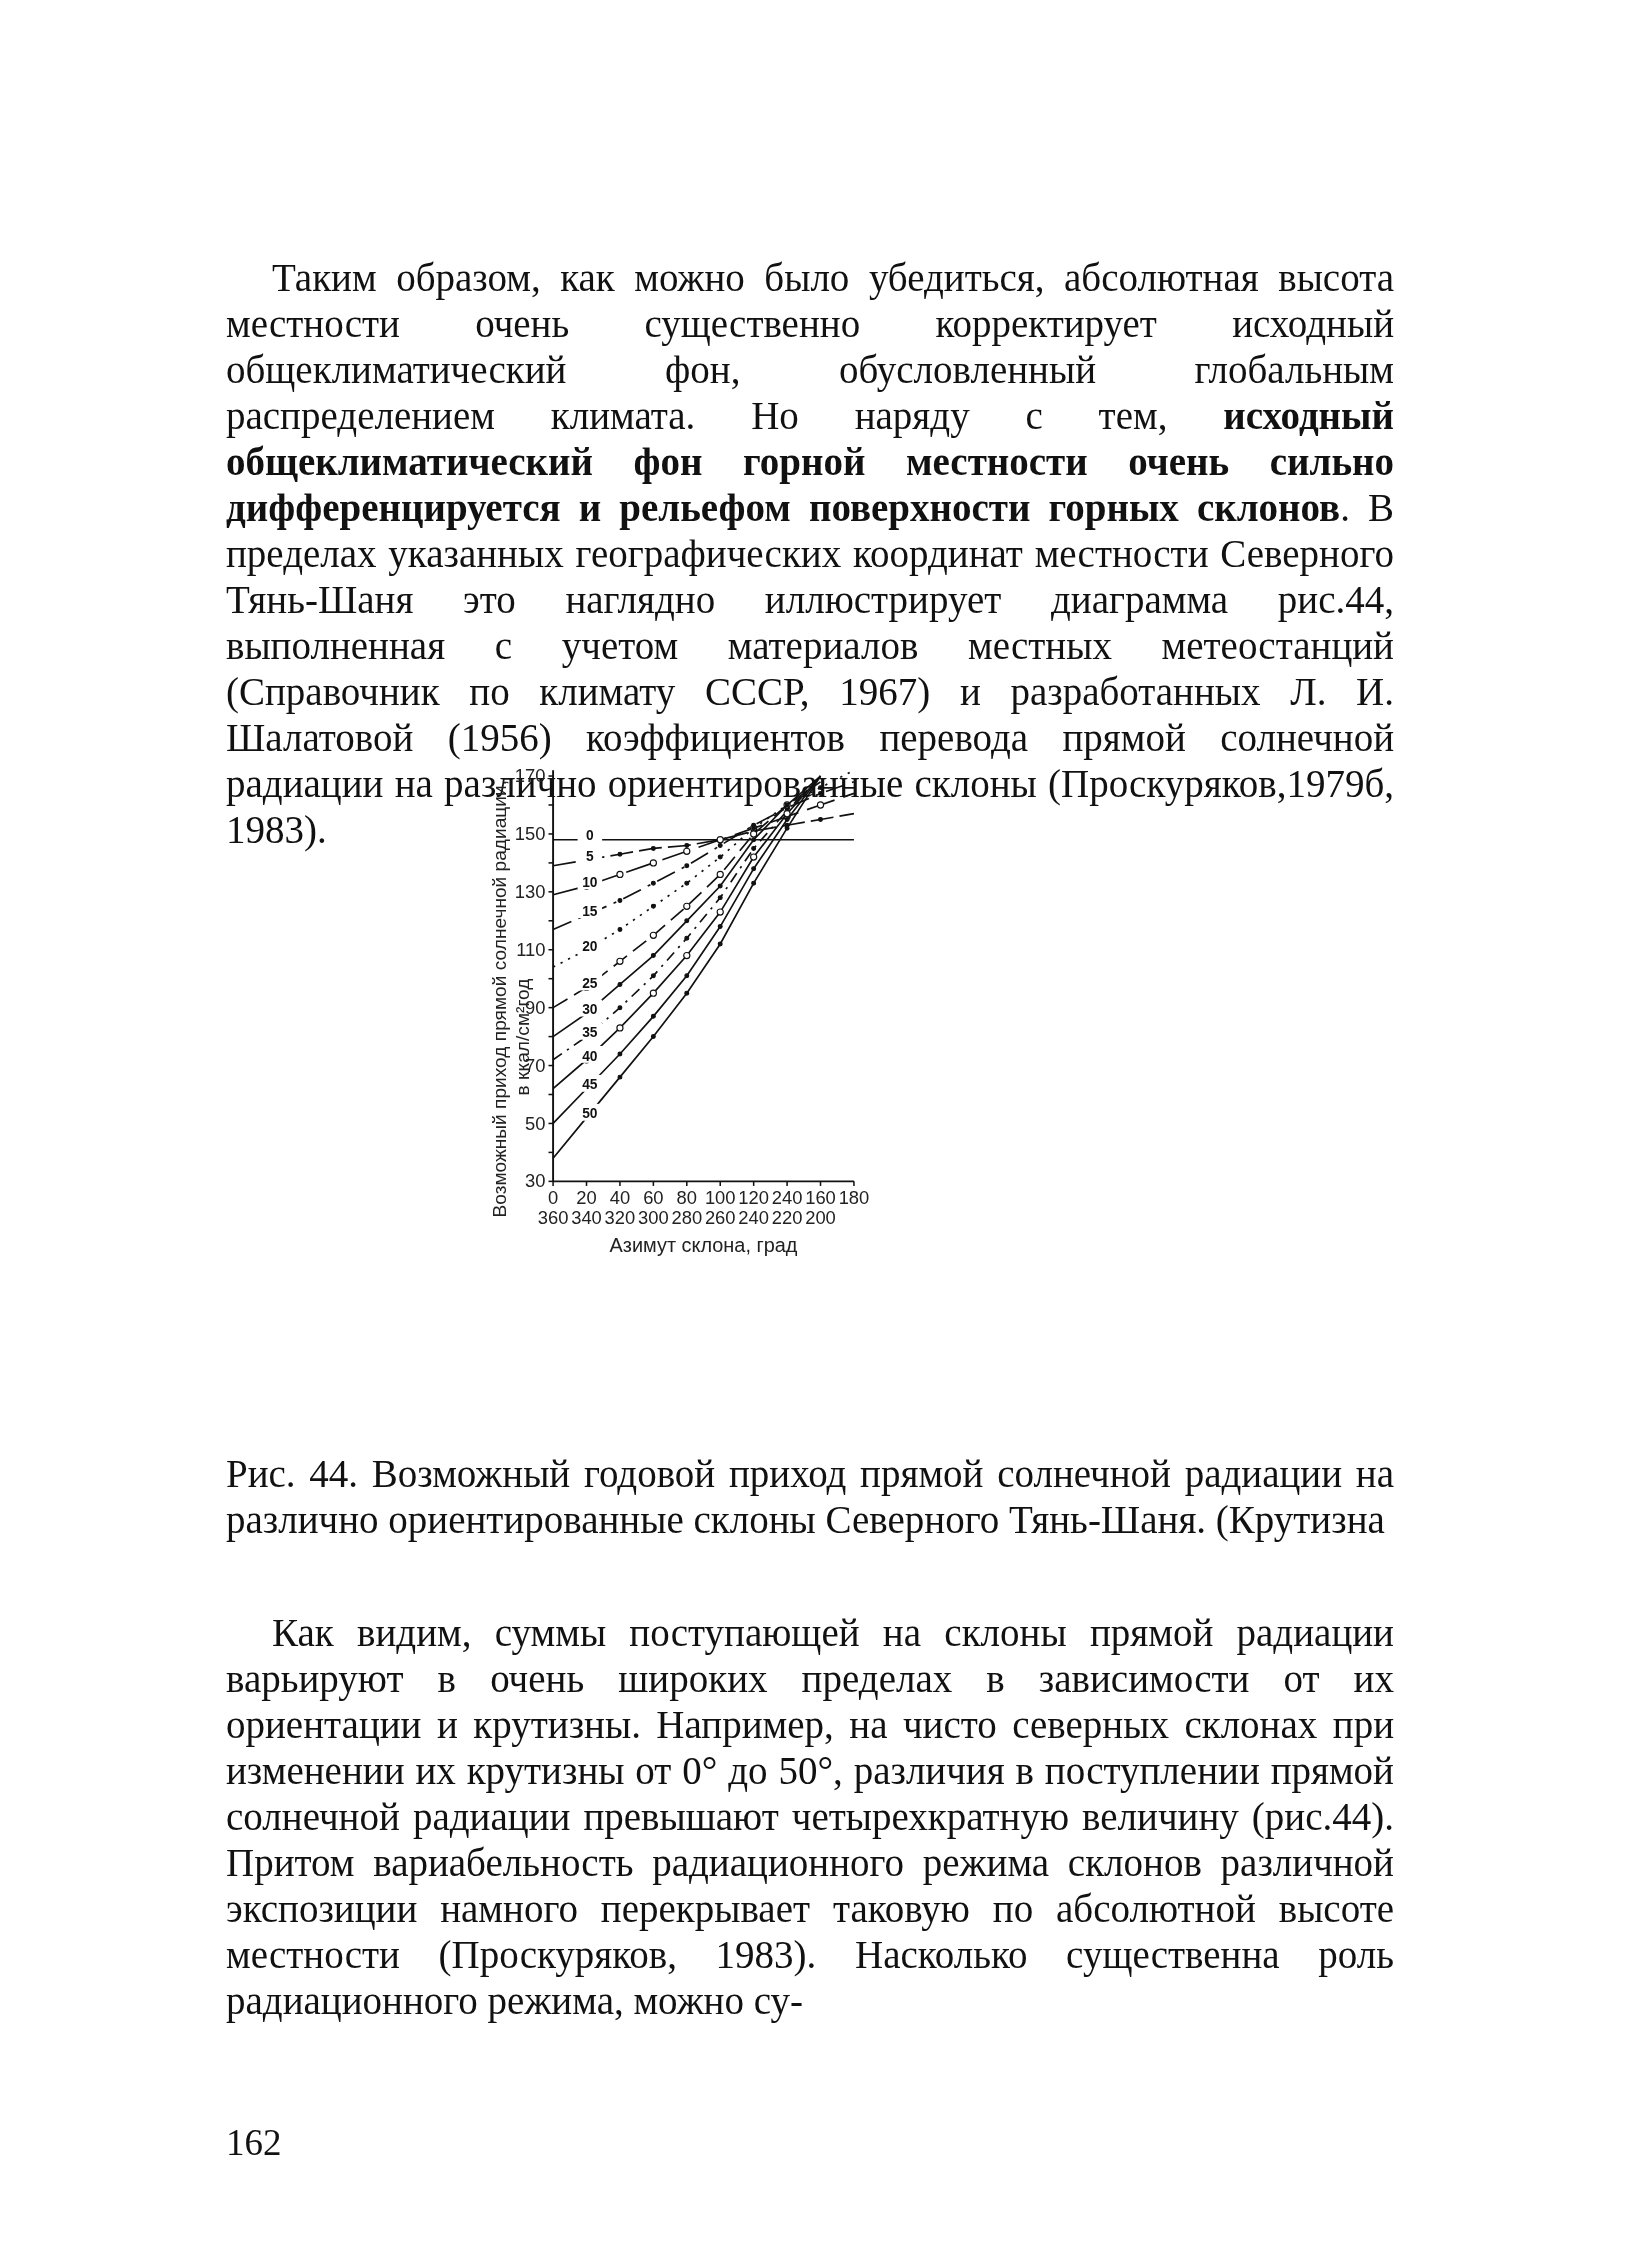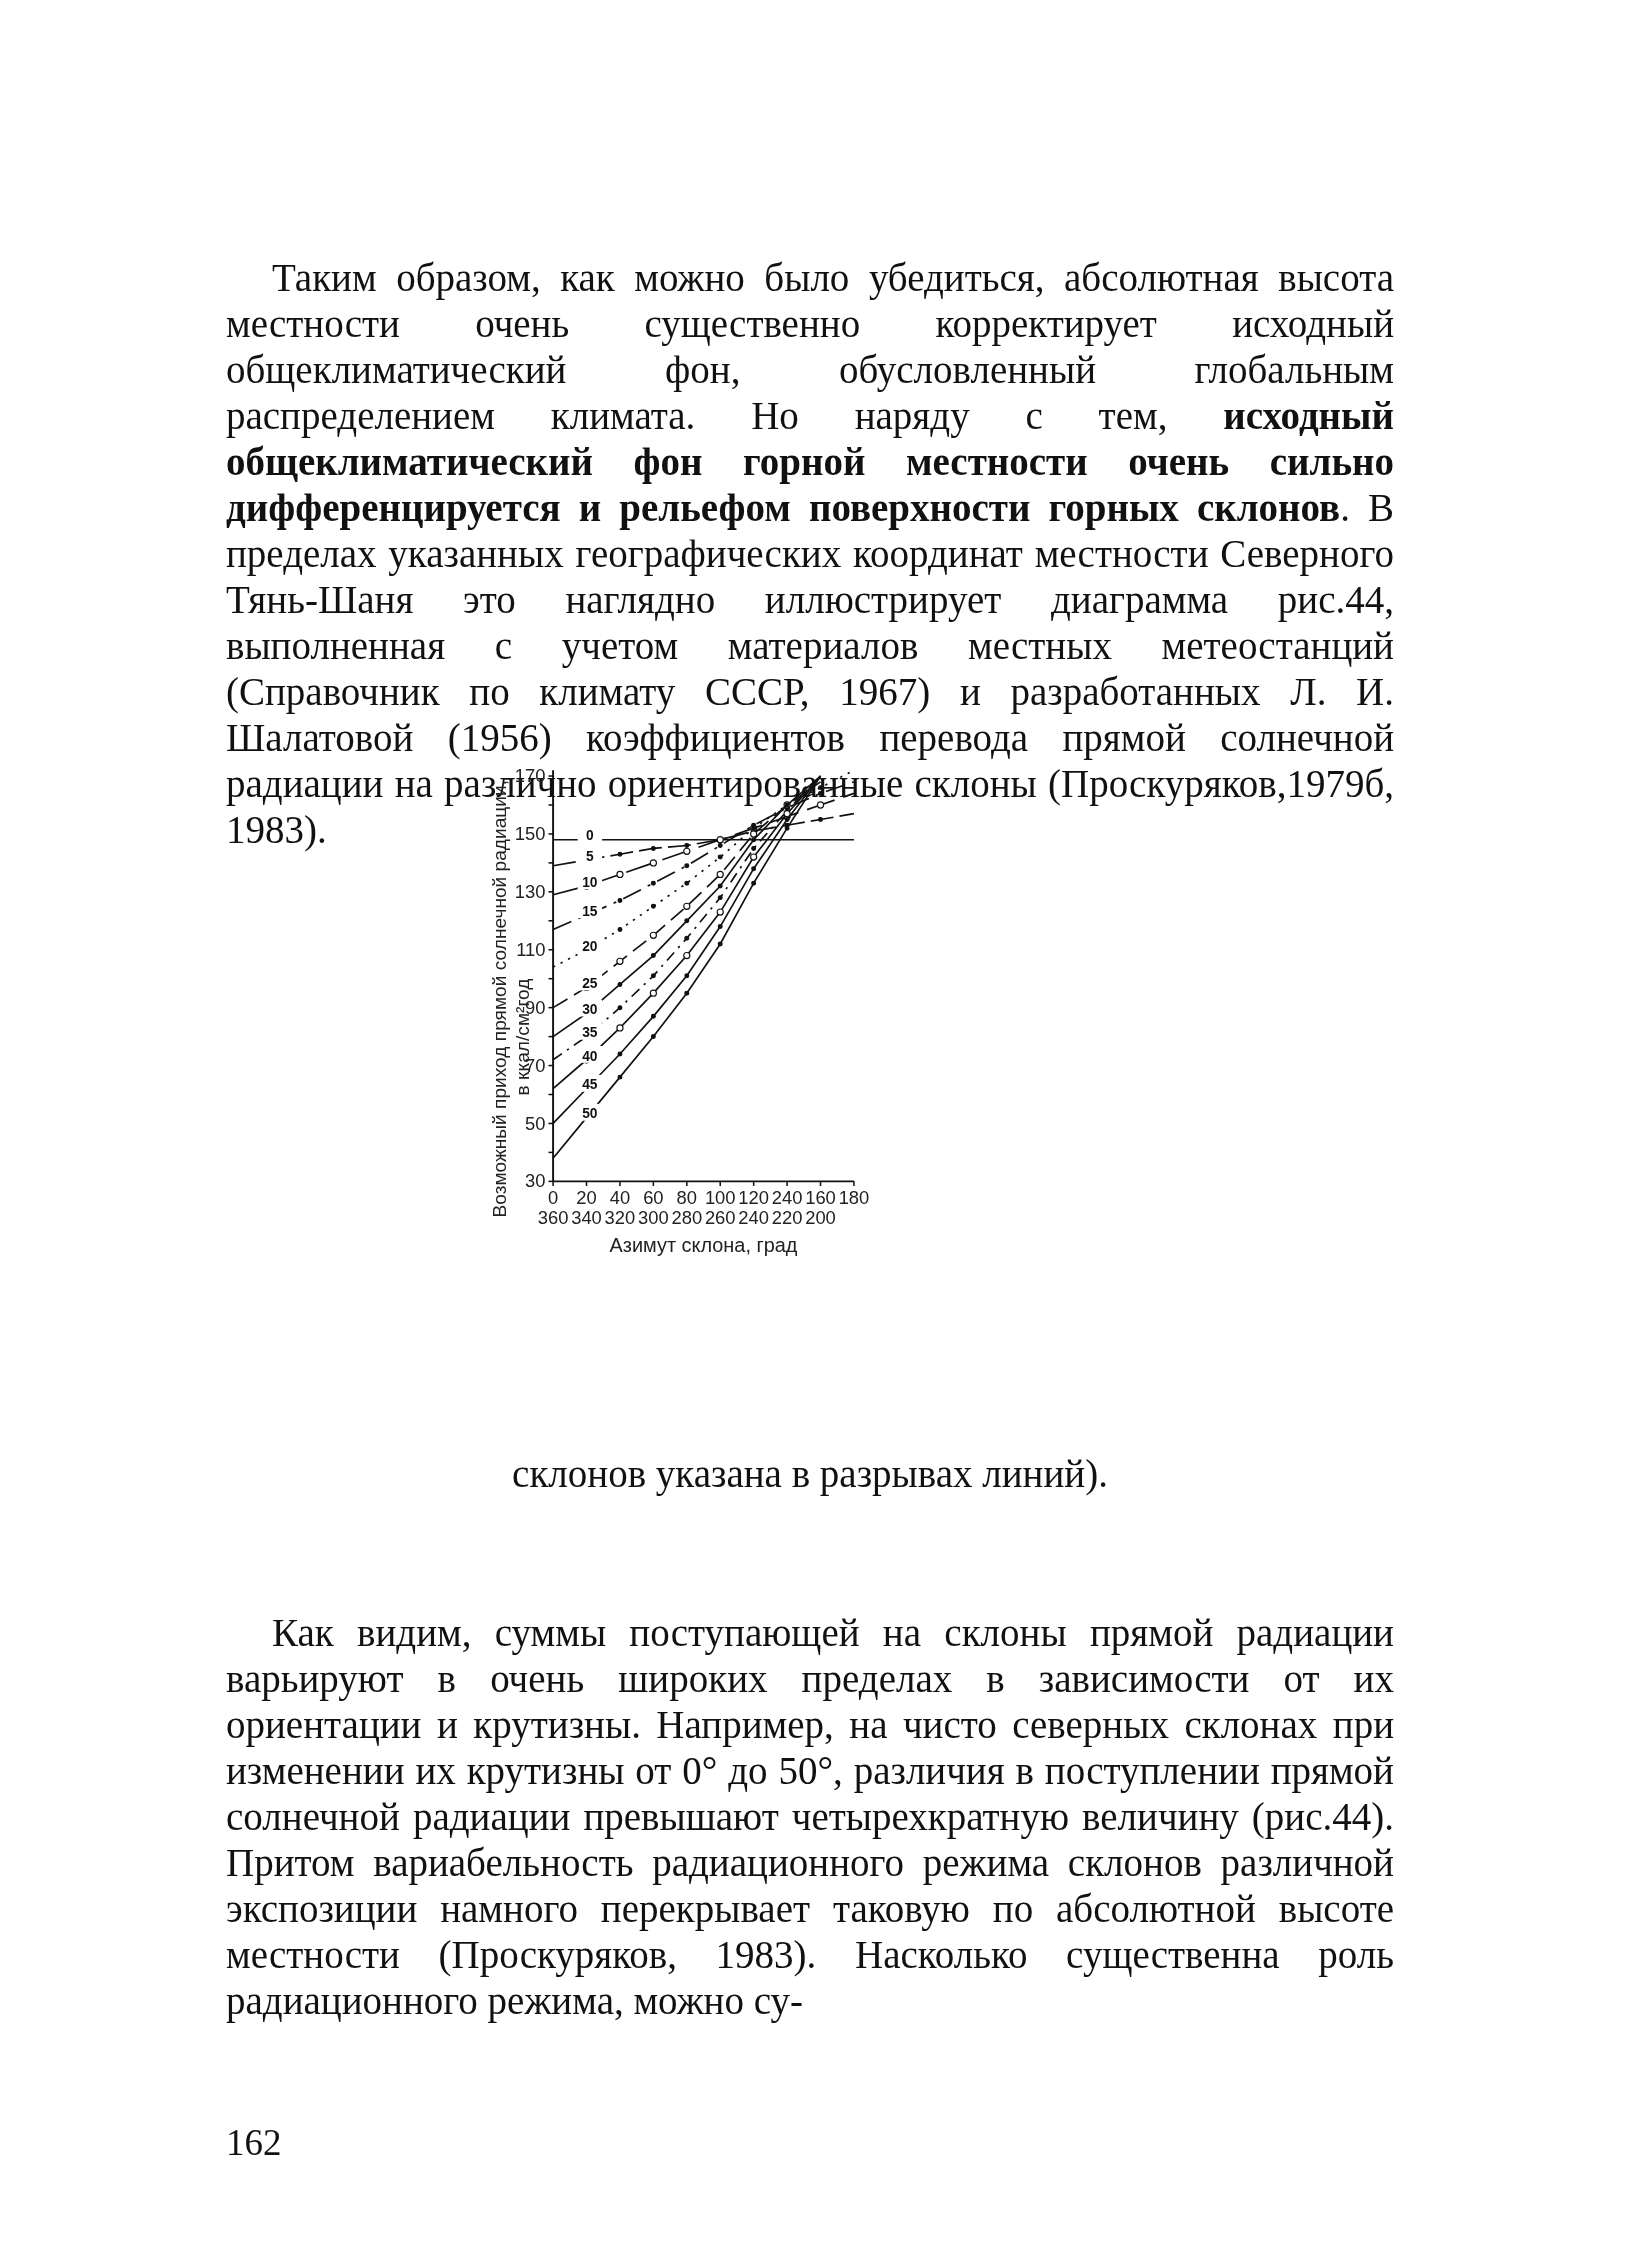--- a/index.html
+++ b/index.html
@@ -185,21 +185,21 @@
       <circle cx="276.66666666666663" cy="307.19014084507046" r="2.5" fill="#111" stroke="#111" stroke-width="1.5"></circle>
       <circle cx="320.33333333333337" cy="242.9014084507042" r="2.5" fill="#111" stroke="#111" stroke-width="1.5"></circle>
       <circle cx="364" cy="163.4859154929577" r="2.5" fill="#111" stroke="#111" stroke-width="1.5"></circle>
       <circle cx="407.6666666666667" cy="91.63380281690144" r="2.5" fill="#111" stroke="#111" stroke-width="1.5"></circle>
       <rect x="134.03333333333333" y="451.80281690140845" width="32" height="22" fill="#fff"></rect>
       <text x="150.03333333333333" y="470.80281690140845" text-anchor="middle" font-size="18" font-weight="bold" fill="#111">50</text>
     </svg>
 </div>
 
 <div class="caption">
-  <div class="last">склонов указана в разрывах линий).</div>
+  <div>Рис. 44. Возможный годовой приход прямой солнечной радиации на различно ориентированные склоны Северного Тянь-Шаня. (Крутизна</div>
 </div>
 
 <div class="para" id="p2">
   <p>Как видим, суммы поступающей на склоны прямой радиации варьируют в очень широких пределах в зависимости от их ориентации и крутизны. Например, на чисто северных склонах при изменении их крутизны от 0° до 50°, различия в поступлении прямой солнечной радиации превышают четырехкратную величину (рис.44). Притом вариабельность радиационного режима склонов различной экспозиции намного перекрывает таковую по абсолютной высоте местности (Проскуряков, 1983). Насколько существенна роль радиационного режима, можно су-</p>
 </div>
 
 <div class="pagenum">162</div>
 
 
 </body></html>

